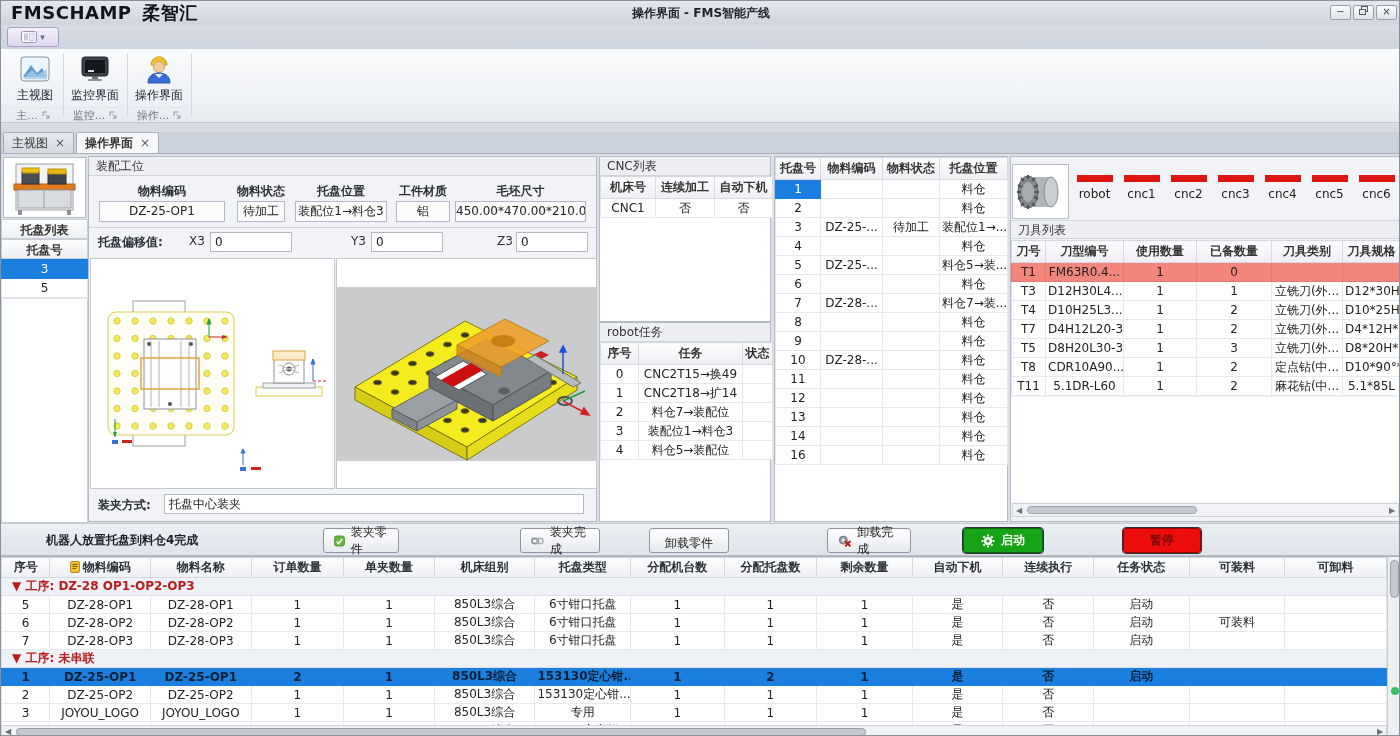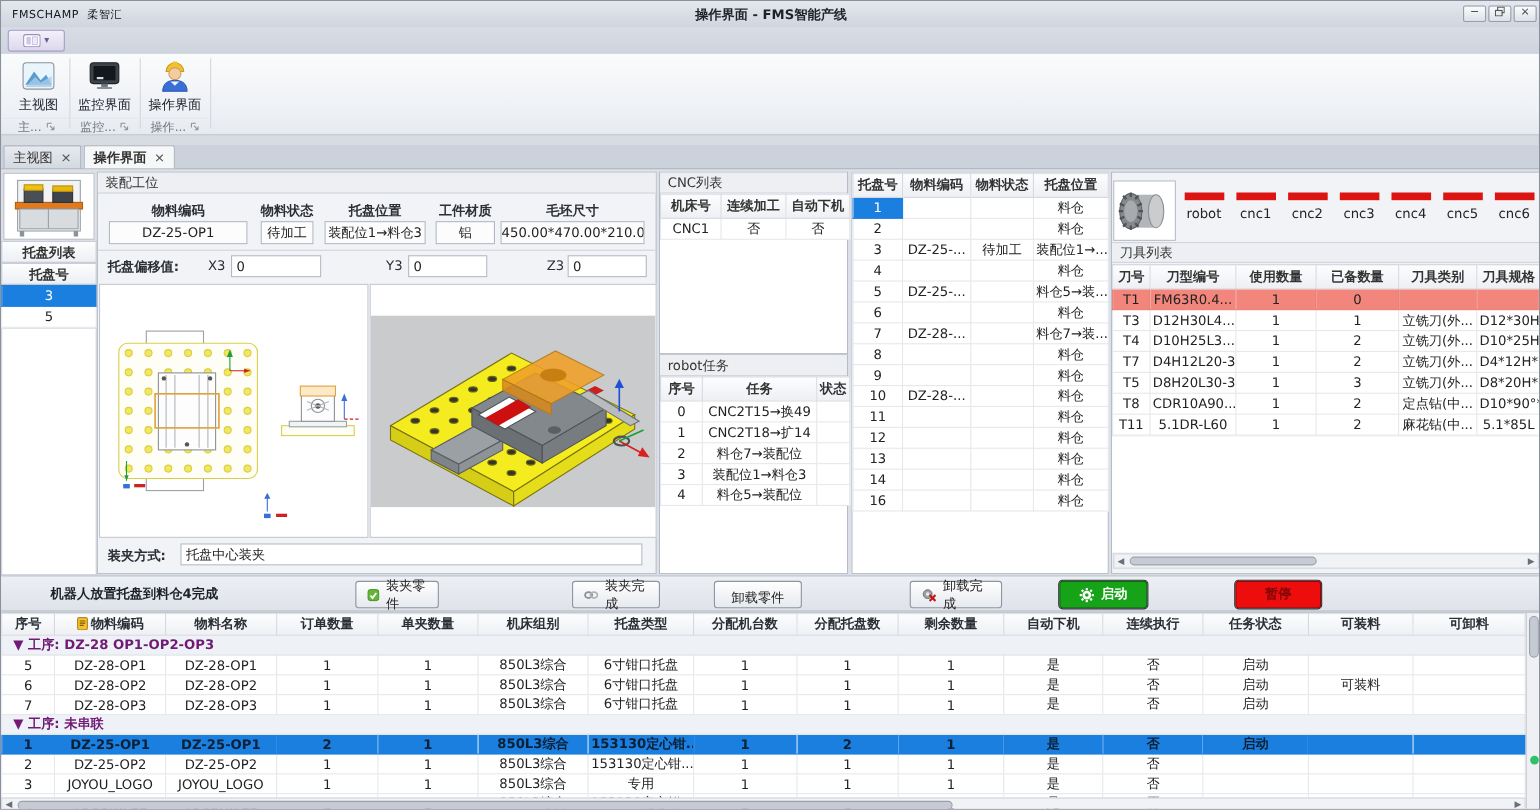--- a/index.html
+++ b/index.html
@@ -2,21 +2,21 @@
 <html><head>
 <meta charset="utf-8">
 <style>
   html,body{margin:0;padding:0;background:#9aa0aa;}
   *{box-sizing:border-box;font-family:"DejaVu Sans","Liberation Sans",sans-serif;}
   .app{position:relative;width:1400px;height:736px;overflow:hidden;background:#d7dbe2;border:1px solid #8b919c;}
 
   
   .titlebar{position:absolute;left:0;top:0;width:1400px;height:24px;
     background:linear-gradient(#e4e8ee,#cfd5de);display:flex;align-items:center;}
-  .logo{margin-left:10px;font-size:10px;font-weight:normal;color:#10141f;letter-spacing:.5px;white-space:nowrap;}
+  .logo{margin-left:10px;font-size:18px;font-weight:bold;color:#10141f;letter-spacing:.5px;white-space:nowrap;}
   .logo .suffix{margin-left:4px;}
   .wintitle{position:absolute;left:0;right:0;text-align:center;font-size:12px;font-weight:bold;color:#1d222b;}
   .winbtns{position:absolute;right:4px;top:4px;display:flex;gap:2px;}
   .winbtn{width:21px;height:15px;border:1px solid #969dab;border-radius:2px;
     background:linear-gradient(#fbfcfd,#dde2e9);font-size:10px;line-height:12px;text-align:center;color:#444;}
 
   
   .tabrow{position:absolute;left:0;top:24px;width:1400px;height:24px;background:linear-gradient(#d8dde5,#ced4dd);}
   .appbtn{position:absolute;left:6px;top:2px;width:52px;height:20px;border:1px solid #a79ecb;border-radius:3px;
     background:linear-gradient(#f3f1fa,#ddd7ec);display:flex;align-items:center;justify-content:center;gap:3px;color:#6a5f93;font-size:9px;}
@@ -85,21 +85,21 @@
   .abtn{position:absolute;top:4px;height:25px;border:1px solid #8f96a3;border-radius:3px;background:linear-gradient(#ffffff,#e6e9ee);
     display:flex;align-items:center;justify-content:center;gap:6px;font-size:12px;color:#222;padding:0 10px;}
   .abtn.green{background:#17a317;border:1px solid #0a6a0a;outline:1px solid #2b2f36;color:#fff;font-weight:bold;width:80px;}
   .abtn.red{background:#ee0d0d;border:1px solid #a00000;outline:1px solid #2b2f36;color:#7e0606;font-weight:bold;width:78px;}
 
   
   .orders{position:absolute;left:0;top:555px;width:1400px;height:181px;background:#fff;overflow:hidden;border-top:1px solid #aab0ba;}
   .otbl{border-collapse:collapse;table-layout:fixed;width:1386px;}
   .otbl th{background:linear-gradient(#fcfdfe,#eef0f4);border:1px solid #d6dae0;font-weight:bold;font-size:12px;height:20px;color:#2b2f36;overflow:hidden;white-space:nowrap;padding:0 1px;}
   .otbl td{border:1px solid #e5e8ec;font-size:12px;height:17px;text-align:center;color:#222;overflow:hidden;white-space:nowrap;padding:0 2px;}
-  .otbl tr.group td{background:#eef1f5;border-color:#dde1e7;text-align:left;font-weight:bold;color:#701a75;padding-left:10px;margin-top:36px;}
+  .otbl tr.group td{background:#eef1f5;border-color:#dde1e7;text-align:left;font-weight:bold;color:#b91c1c;padding-left:10px;margin-top:36px;}
   .otbl tr.sel td{background:#1b7fe0;color:#0c2036;border-color:#1b7fe0;font-weight:bold;}
   .docico{display:inline-block;vertical-align:-2px;margin-right:3px;}
 </style>
 </head>
 <body>
 
 <div class="app">
 
   <div class="titlebar">
     <div class="logo">

